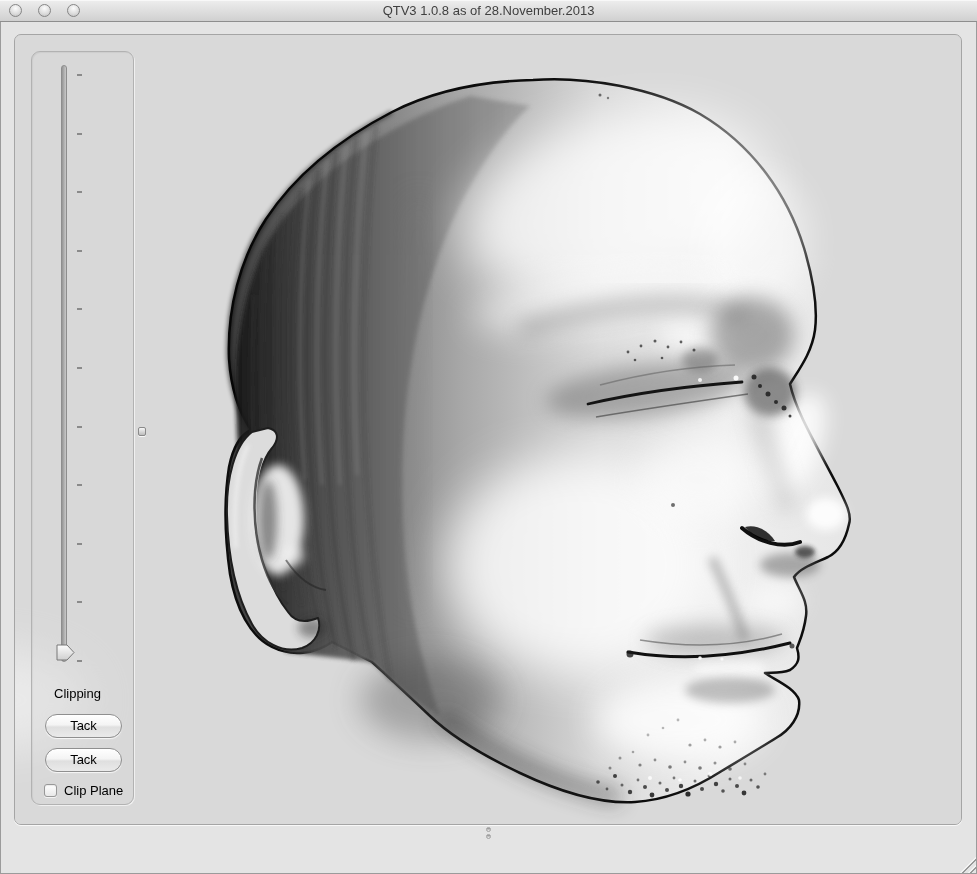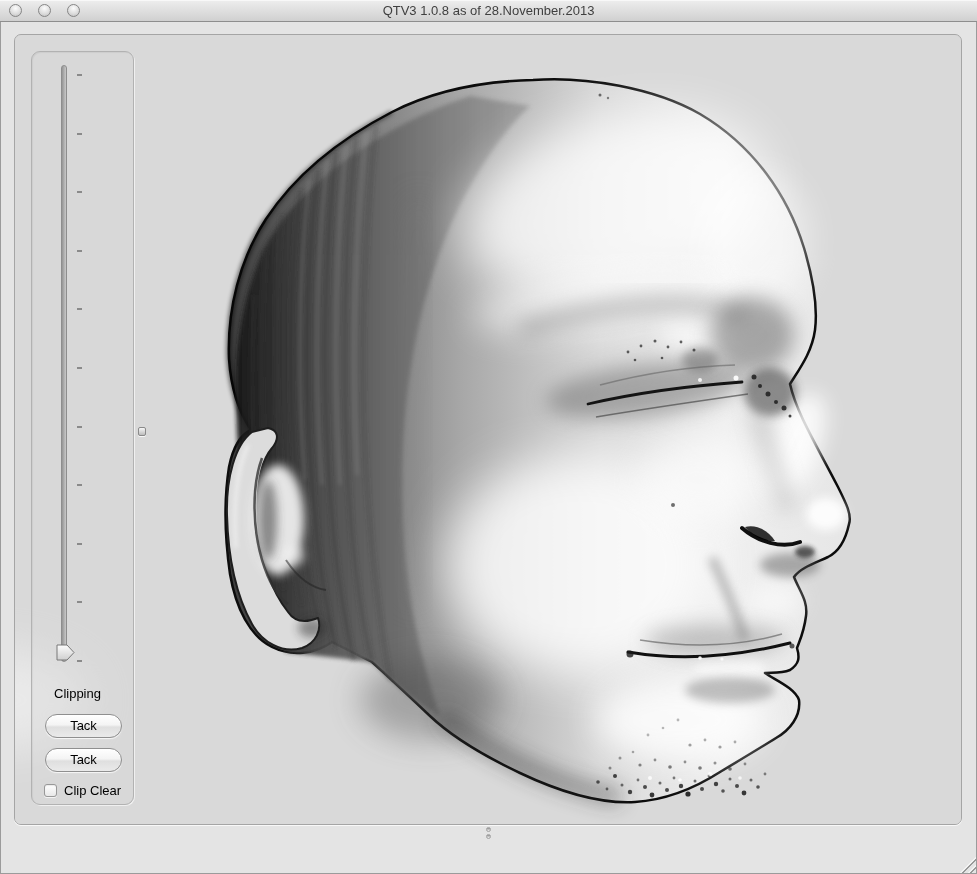--- a/index.html
+++ b/index.html
@@ -325,20 +325,20 @@
       <div class="tick" style="top: 527.4px;"></div>
       <div class="tick" style="top: 586px;"></div>
     </div>
   <svg class="slider-thumb" viewBox="0 0 22 19">
     <polygon points="2,2 12,2 19,9.5 12,17 2,17" fill="url(#gThumb)" stroke="#787878" stroke-width="1" stroke-linejoin="round"></polygon>
   </svg>
   <div class="label clipping-label">Clipping</div>
   <button class="aqua-btn tack-btn">Tack</button>
   <button class="aqua-btn clear-btn">Tack</button>
   <div class="checkbox"></div>
-  <div class="label checkbox-label">Clip Clear</div>
+  <div class="label checkbox-label">Clip Plane</div>
 
   <div class="splitter-knob"></div>
   <div class="hsplit-dot d1"></div>
   <div class="hsplit-dot d2"></div>
   <div class="resize-grip"></div>
 
 </div>
 
 </body></html>

